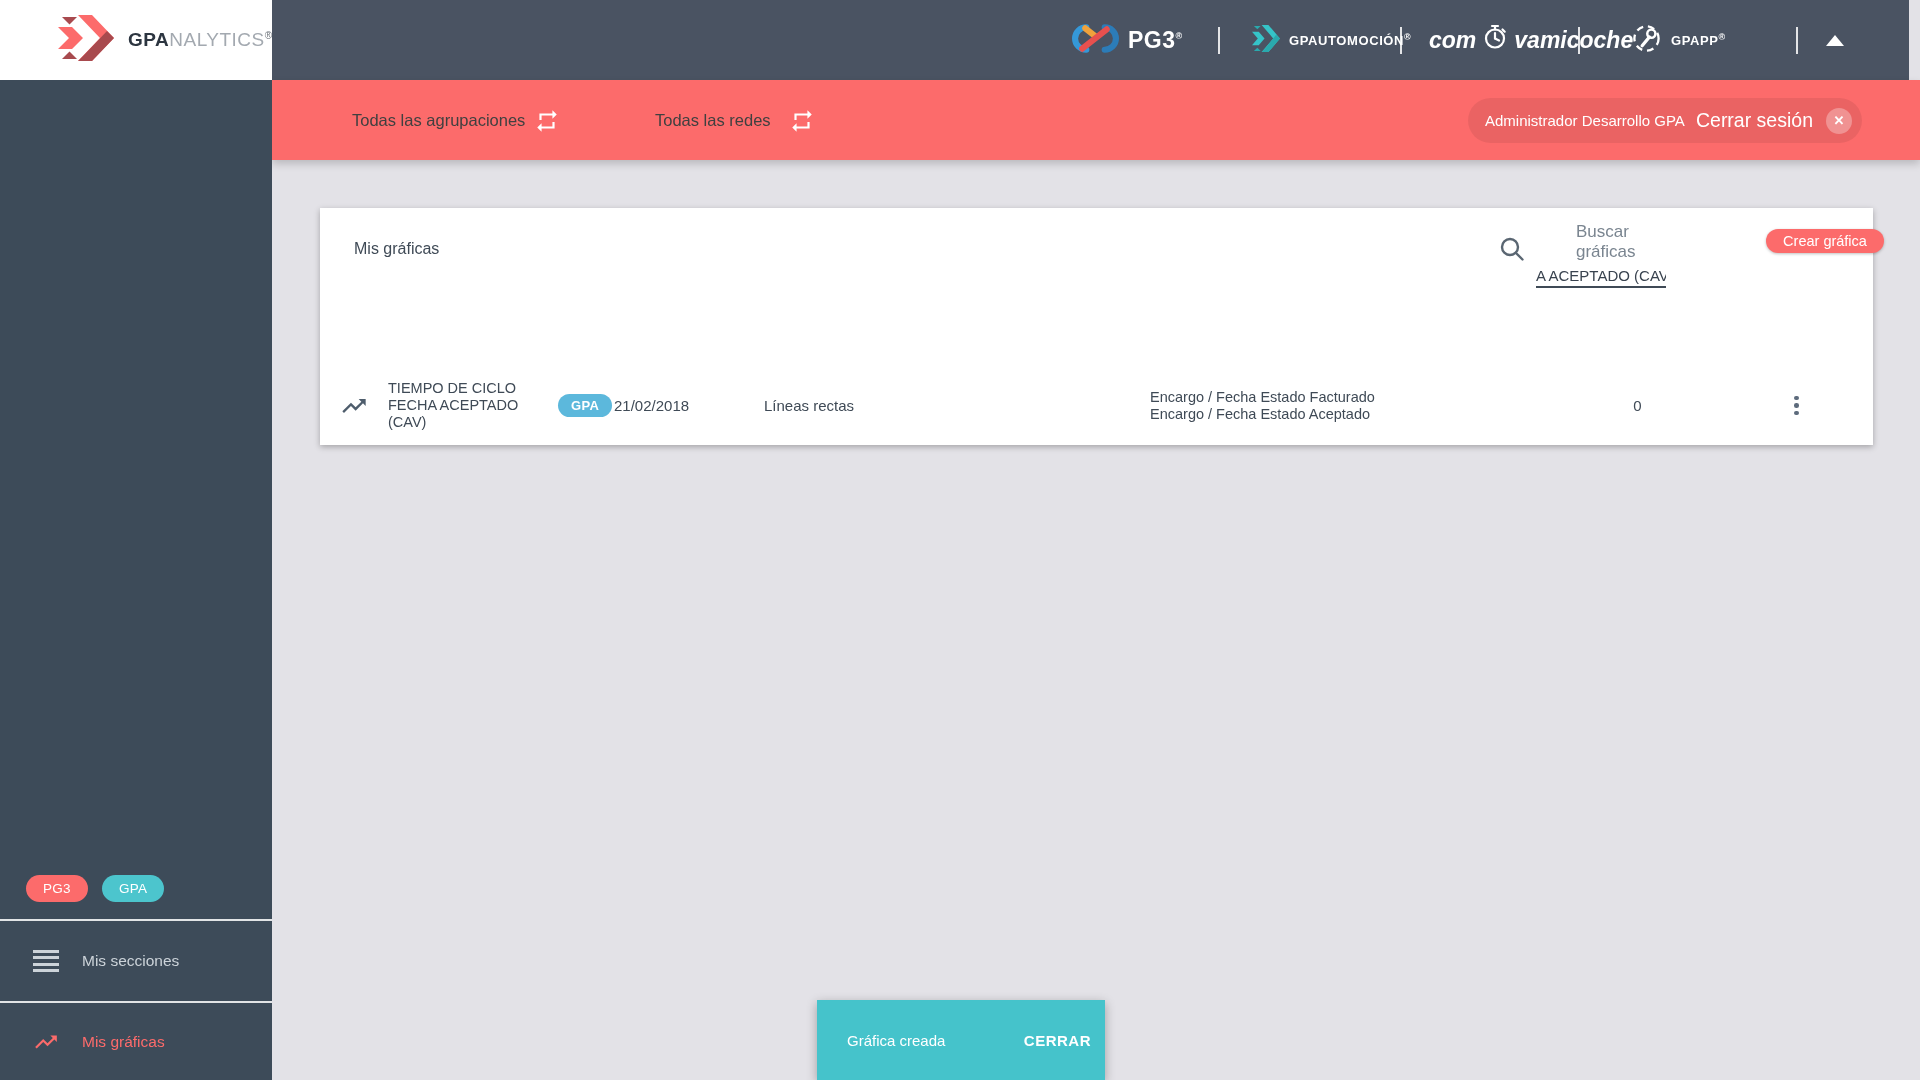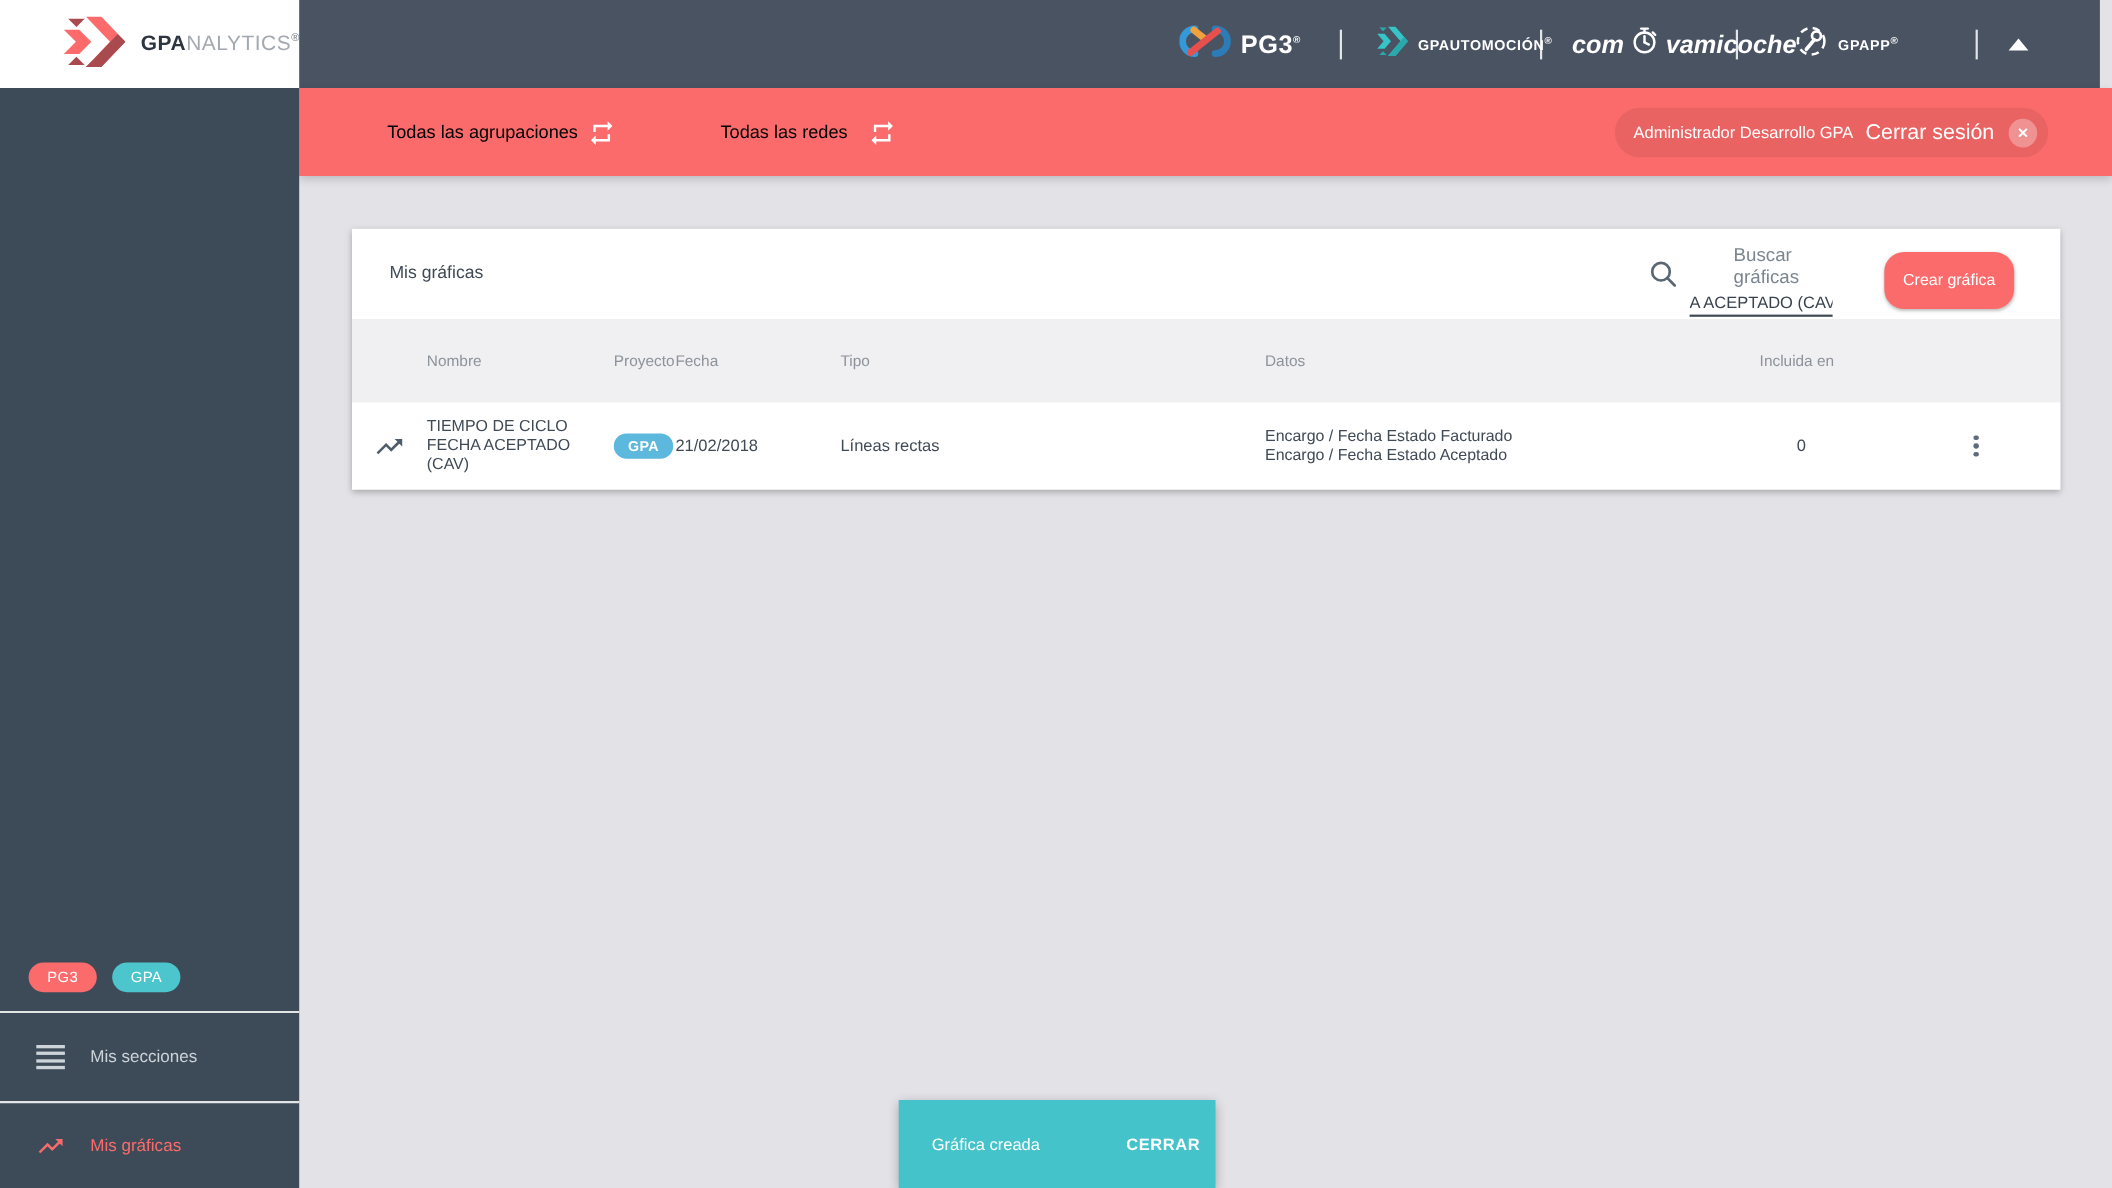--- a/index.html
+++ b/index.html
@@ -15,21 +15,21 @@
   .tb-sep{position:absolute;top:27px;width:2px;height:27px;background:rgba(255,255,255,0.85);}
   .pg3-text{font-size:23px;font-weight:bold;letter-spacing:.5px;}
   .small-logo-text{font-size:13px;font-weight:bold;letter-spacing:.6px;}
   sup.reg{font-size:9px;vertical-align:super;font-weight:bold;}
   .comprova{font-size:23px;}
   .comprova .pfx{font-weight:600;font-style:italic;}
   .comprova .sfx{font-weight:bold;font-style:italic;}
   .caret-up{width:0;height:0;border-left:9px solid transparent;border-right:9px solid transparent;border-bottom:11px solid #fff;position:absolute;top:35px;cursor:pointer;}
   
   .filterbar{position:absolute;left:272px;top:80px;width:1648px;height:80px;background:#fc6b6b;box-shadow:0 4px 8px rgba(0,0,0,0.18);z-index:3;}
-  .filterbar .flabel{position:absolute;top:0;height:80px;line-height:80px;color:#000000;font-size:16.5px;cursor:pointer;}
+  .filterbar .flabel{position:absolute;top:0;height:80px;line-height:80px;color:#404040;font-size:16.5px;cursor:pointer;}
   .repeat-ic{position:absolute;top:28px;cursor:pointer;}
   .user-pill{position:absolute;left:1196px;top:18px;width:394px;height:45px;border-radius:23px;background:rgba(0,0,0,0.07);display:flex;align-items:center;color:#fff;}
   .user-pill .uname{font-size:15px;padding-left:17px;}
   .user-pill .logout{margin-left:auto;font-size:19.5px;cursor:pointer;}
   .x-circle{width:26px;height:26px;border-radius:50%;background:rgba(255,255,255,0.3);margin:0 10px 0 13px;display:flex;align-items:center;justify-content:center;font-size:13px;font-weight:bold;color:#fff;cursor:pointer;}
   
   .sidebar{position:absolute;left:0;top:0;width:272px;height:1080px;background:#3d4b59;z-index:4;}
   .logo-box{position:absolute;left:0;top:0;width:272px;height:80px;background:#fff;display:flex;align-items:center;padding-left:56px;box-sizing:border-box;gap:14px;}
   .logo-text{font-size:19px;letter-spacing:.5px;white-space:nowrap;}
   .logo-text .b{font-weight:bold;color:#2c3540;}
@@ -47,21 +47,21 @@
   
   .card{position:absolute;left:320px;top:208px;width:1553px;height:237px;background:#fff;box-shadow:0 2px 6px rgba(0,0,0,0.28);z-index:2;}
   .card-head{position:relative;height:82px;}
   .card-title{position:absolute;left:34px;top:0;height:82px;line-height:82px;font-size:16px;color:#3f4a56;}
   .search-ic{position:absolute;left:1178px;top:27px;cursor:pointer;}
   .search-field{position:absolute;left:1216px;top:14px;width:130px;cursor:text;}
   .search-label{font-size:17px;color:#7a8590;display:block;margin-bottom:3px;margin-left:40px;}
   .search-valrow{border-bottom:2px solid #3f4a56;height:21px;display:flex;align-items:center;white-space:nowrap;overflow:hidden;}
   .search-val{font-size:15px;color:#39434f;}
   .caret-i{display:inline-block;width:1.5px;height:17px;background:#39434f;margin-left:1px;}
-  .create-btn{position:absolute;left:1393px;top:21px;width:118px;height:52px;border:none;border-radius:18px;background:#fc6b6b;color:#fff;font-size:14.5px;font-family:inherit;cursor:pointer;box-shadow:0 1px 3px rgba(0,0,0,0.25);}
+  .create-btn{position:absolute;left:1446px;top:21px;width:118px;height:24px;border:none;border-radius:18px;background:#fc6b6b;color:#fff;font-size:14.5px;font-family:inherit;cursor:pointer;box-shadow:0 1px 3px rgba(0,0,0,0.25);}
   .tgrid{display:grid;grid-template-columns:68px 170px 56px 150px 386px 405px 165px 153px;align-items:center;}
   .thead{position:absolute;left:0;top:82px;width:100%;height:76px;background:#f0eff2;color:#8d939b;font-size:14px;box-sizing:border-box;}
   .thead .th{padding-right:8px;}
   .trow{position:absolute;left:0;top:158px;width:100%;height:79px;background:#fff;color:#3f4a56;font-size:15px;}
   .cell-center{text-align:center;}
   .name-cell{font-size:14.5px;line-height:17px;padding-right:10px;}
   .gpa-badge{display:inline-block;background:#5cb8dc;color:#fff;font-size:13px;font-weight:bold;padding:4px 13px;border-radius:14px;letter-spacing:.3px;}
   .datos-cell{font-size:14.5px;line-height:17px;}
   .row-chart-ic{display:flex;justify-content:center;color:#4e5d6c;}
   .kebab{width:100%;display:flex;justify-content:center;cursor:pointer;}
@@ -214,30 +214,20 @@
       <span class="search-label">Buscar gráficas</span>
       <span class="search-valrow">
         <span class="search-val">A ACEPTADO (CAV)</span>
         <span class="caret-i"></span>
       </span>
     </div>
 
     <button class="create-btn">Crear gráfica</button>
   </div>
 
-  <div class="thead tgrid">
-    <div class="th"></div>
-    <div class="th">Nombre</div>
-    <div class="th">Proyecto</div>
-    <div class="th">Fecha</div>
-    <div class="th">Tipo</div>
-    <div class="th">Datos</div>
-    <div class="th cell-center">Incluida en</div>
-    <div class="th"></div>
-  </div>
 
   <div class="trow tgrid">
     <div class="row-chart-ic">
       <svg width="28" height="28" viewBox="0 0 24 24" fill="currentColor">
           <path d="M16 6l2.29 2.29-4.88 4.88-4-4L2 16.59 3.41 18l6-6 4 4 6.3-6.29L22 12V6z"></path>
         </svg>
     </div>
     <div class="name-cell">TIEMPO DE CICLO FECHA ACEPTADO (CAV)</div>
     <div>
       <span class="gpa-badge">GPA</span>

